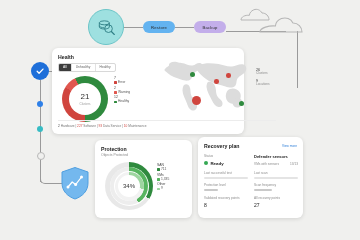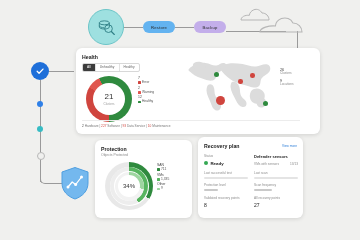--- a/index.html
+++ b/index.html
@@ -45,21 +45,21 @@
 
   
   .card{
     position:absolute;background:#ffffff;border-radius:6px;
     box-shadow:0 1px 4px rgba(0,0,0,.13);
   }
   .card-title{font-size:5.2px;font-weight:bold;color:#222;}
   .card-sub{font-size:3.4px;color:#8a8a8a;}
 
   
-  #health-card{left:76px;top:48px;width:244px;height:86px;}
+  #health-card{left:52px;top:48px;width:192px;height:86px;}
   .seg{
     position:absolute;display:flex;border:1px solid #d8d8d8;border-radius:2px;
     overflow:hidden;background:#fff;
   }
   .seg-item{
     font-size:3.3px;padding:1.4px 4px;color:#666;
     border-right:1px solid #e2e2e2;white-space:nowrap;
   }
   .seg-item:last-child{border-right:none;}
   .seg-item.active{background:#3c3c3c;color:#fff;}

